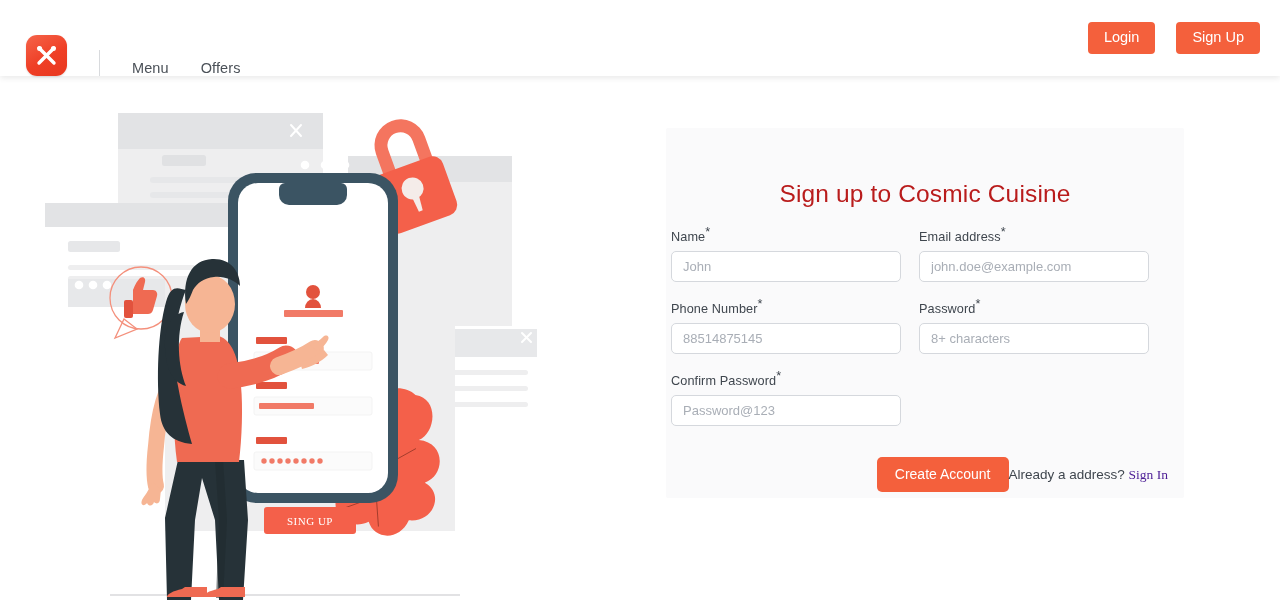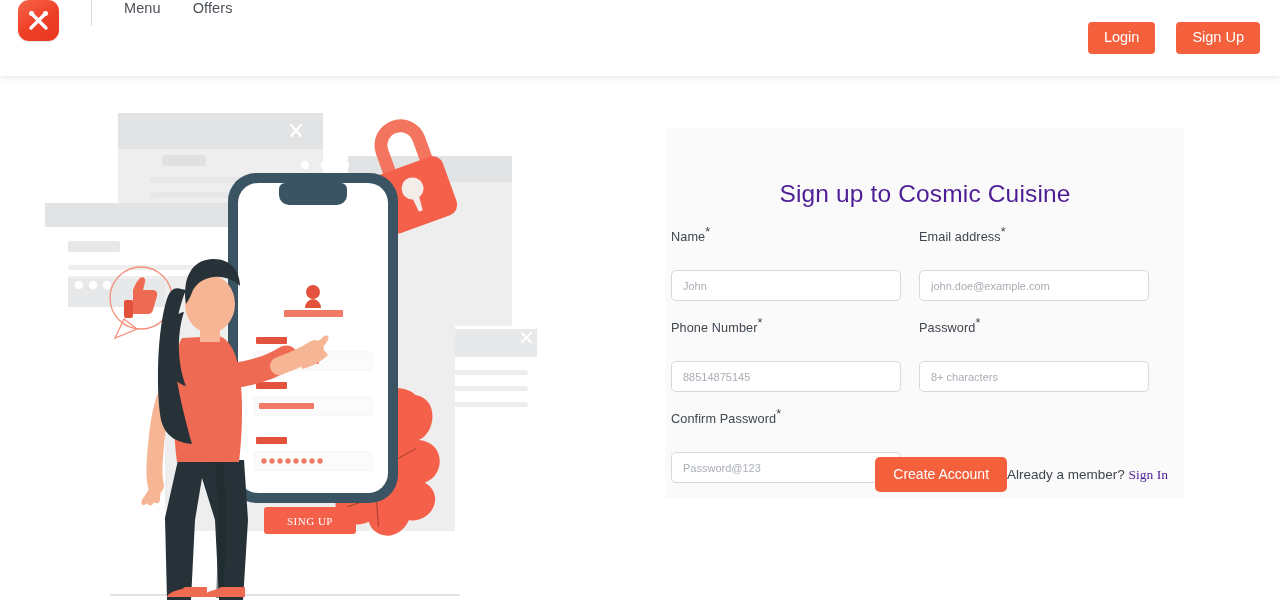--- a/index.html
+++ b/index.html
@@ -18,24 +18,24 @@
     top: 0; left: 0;
     width: 1280px;
     height: 76px;
     background: #ffffff;
     box-shadow: 0 2px 6px rgba(0,0,0,0.09);
     z-index: 40;
   }
 
   .header-left {
     position: absolute;
-    left: 18px; top: 0;
+    left: 26px; top: 0;
     height: 76px;
     display: flex;
-    align-items: flex-start;
+    align-items: flex-end;
     gap: 12px;
   }
 
   .logo {
     width: 41px;
     height: 41px;
     border-radius: 11px;
     background: linear-gradient(150deg, #f5644a 0%, #ef3f26 55%, #e8381f 100%);
     position: relative;
     flex: 0 0 auto;
@@ -110,21 +110,21 @@
     background: #fafafb;
     border-radius: 2px;
   }
 
   .form-title {
     position: absolute;
     left: 0; top: 52px;
     width: 518px;
     text-align: center;
     font-size: 24.5px;
-    color: #4c1d95;
+    color: #b91c1c;
     font-weight: 400;
     letter-spacing: .15px;
   }
 
   .form-grid {
     position: absolute;
     left: 5px;
     top: 102px;
     width: 482px;
   }
@@ -153,25 +153,24 @@
     line-height: 0;
   }
 
   .field-input {
     width: 230px;
     height: 31px;
     border: 1px solid #d5d8dd;
     border-radius: 5px;
     background: #ffffff;
     padding: 0 11px;
-    font-size: 11px;
+    font-size: 13px;
     color: #4c1d95;
     font-family: "Liberation Sans", sans-serif;
     outline: none;
-    margin-top: 19px;
   }
   .field-input::placeholder { color: #a9aeb6; }
 
   .form-actions {
     position: absolute;
     left: 20px;
     top: 329px;
     width: 482px;
     display: flex;
     align-items: center;
@@ -436,19 +435,19 @@
           </label>
           <input class="field-input" type="password" placeholder="Password@123" style="">
         </div>
         <div class="field"></div>
       </div>
     </div>
 
     <div class="form-actions">
       <button class="btn-create">Create Account</button>
       <div class="member-text">
-        <span>Already a member?</span>
+        <span>Already a address?</span>
         <a class="signin-link">Sign In</a>
       </div>
     </div>
 
   </div>
 </div>
 
 </body></html>

